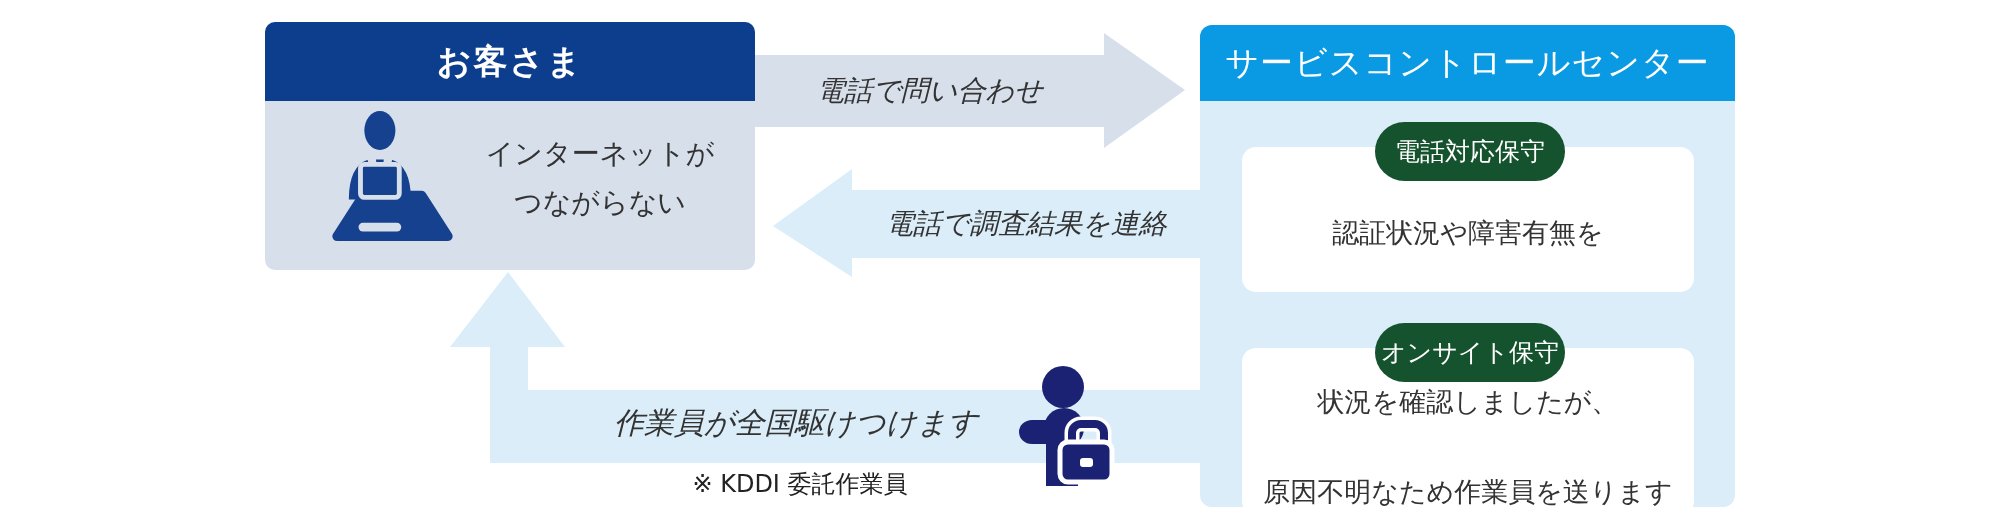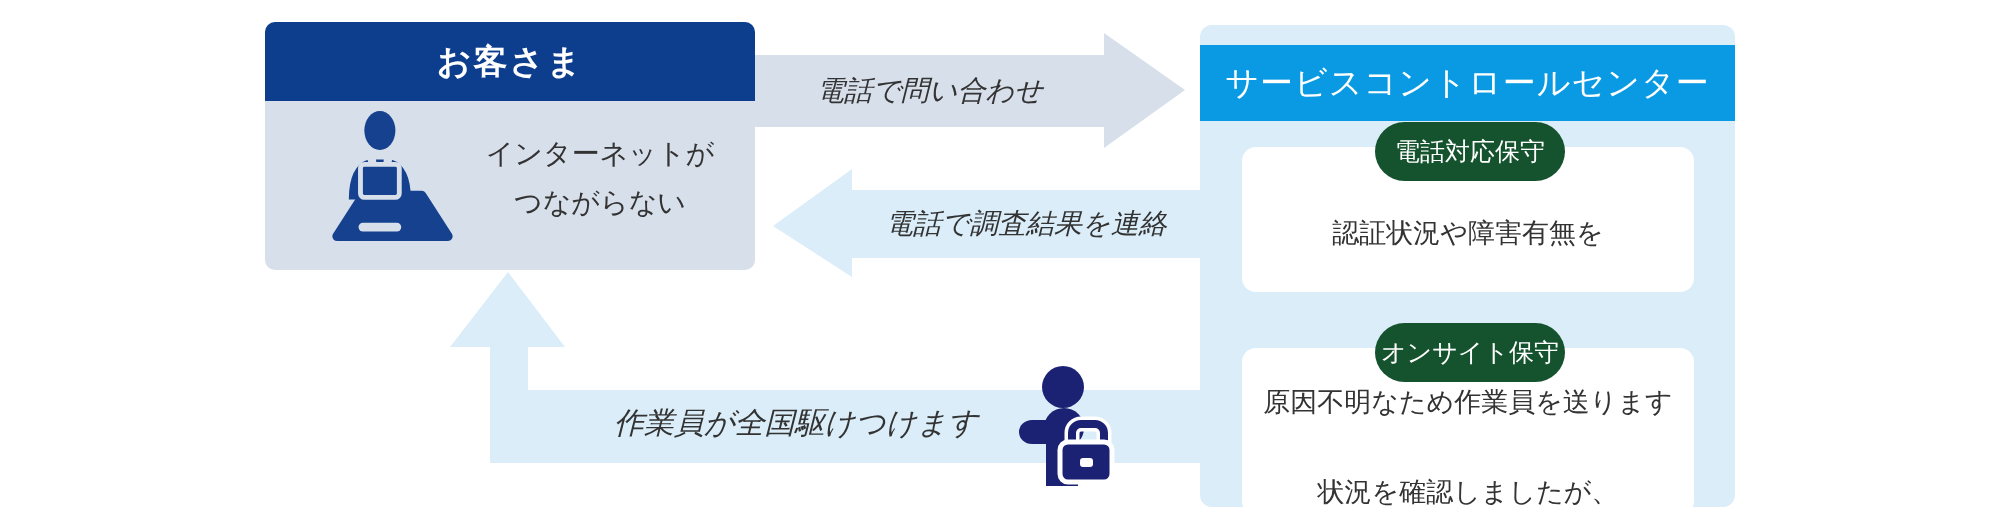--- a/index.html
+++ b/index.html
@@ -13,21 +13,21 @@
     color:#fff;font-size:34px;font-weight:600;letter-spacing:2px;}
   .customer-body{position:relative;height:169px;}
   .customer-icon{position:absolute;left:45px;top:3px;width:165px;height:150px;}
   .customer-caption{position:absolute;left:190px;top:28px;width:290px;text-align:center;
     font-size:28px;line-height:1.75;color:#333;}
 
   
   .center-box{position:absolute;left:1200px;top:25px;width:535px;height:482px;
     border-radius:12px;overflow:hidden;background:#daedf9;}
   .center-header{height:76px;background:#099ae3;display:flex;align-items:center;justify-content:center;
-    color:#fff;font-size:33px;font-weight:500;letter-spacing:1px;margin-top:20px;}
+    color:#fff;font-size:33px;font-weight:500;letter-spacing:1px;}
   .card{position:absolute;left:42px;width:452px;background:#fff;border-radius:14px;
     display:flex;flex-direction:column;align-items:center;justify-content:center;
     font-size:27px;line-height:1.55;color:#333;text-align:center;gap:48px;}
   .card.card-1{top:122px;height:145px;padding-top:26px;box-sizing:border-box;}
   .card.card-2{top:323px;height:167px;padding-top:30px;box-sizing:border-box;}
   .badge{position:absolute;left:175px;width:190px;height:59px;background:#14532d;border-radius:30px;
     display:flex;align-items:center;justify-content:center;color:#fff;font-size:25px;z-index:3;}
   .badge.badge-1{top:97px;}
   .badge.badge-2{top:298px;}
 
@@ -57,20 +57,21 @@
 <div class="stage">
 
   <div class="arrow arrow-top"></div>
   <div class="arrow-label label-inquiry">電話で問い合わせ</div>
 
   <div class="arrow arrow-mid"></div>
   <div class="arrow-label label-report">電話で調査結果を連絡</div>
 
   <div class="arrow arrow-l"></div>
   <div class="arrow-label label-dispatch">作業員が全国駆けつけます</div>
+  <div class="label-note">※ KDDI 委託作業員</div>
 
   <div class="customer-box">
     <div class="customer-header">お客さま</div>
     <div class="customer-body">
       <svg class="customer-icon" viewBox="0 0 170 150">
         <path d="M40,96 Q40,62 60,55 L72,70 L84,55 Q104,62 104,96 Z" fill="#15418f"></path>
         <polygon points="58,52 70,52 64,68" fill="#d7dfeb"></polygon>
         <polygon points="86,52 74,52 80,68" fill="#d7dfeb"></polygon>
         <polygon points="68,55 76,55 74,76 70,76" fill="#15418f"></polygon>
         <ellipse cx="72" cy="25" rx="16" ry="20" fill="#15418f"></ellipse>
@@ -88,22 +89,22 @@
   <div class="center-box">
     <div class="center-header">サービスコントロールセンター</div>
 
     <div class="badge badge-1">電話対応保守</div>
     <div class="card card-1">
       <span>認証状況や障害有無を</span>
     </div>
 
     <div class="badge badge-2">オンサイト保守</div>
     <div class="card card-2">
+      <span>状況を確認しましたが、</span>
       <span>原因不明なため作業員を送ります</span>
-      <span>状況を確認しましたが、</span>
     </div>
   </div>
 
   <svg class="worker-icon" viewBox="0 0 100 120">
     <ellipse cx="46" cy="62" rx="20" ry="20" fill="#1b2274"></ellipse>
     <rect x="28" y="60" width="32" height="60" fill="#1b2274"></rect>
     <ellipse cx="14" cy="66" rx="13" ry="12" fill="#1b2274"></ellipse>
     <rect x="14" y="54" width="26" height="24" fill="#1b2274"></rect>
     <circle cx="45" cy="21" r="21" fill="#1b2274"></circle>
     <rect x="54" y="58" width="32" height="26" rx="9" fill="none" stroke="#ffffff" stroke-width="15"></rect>

